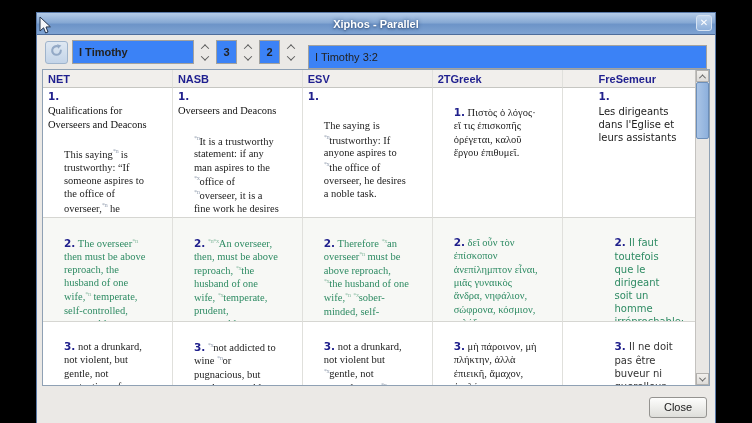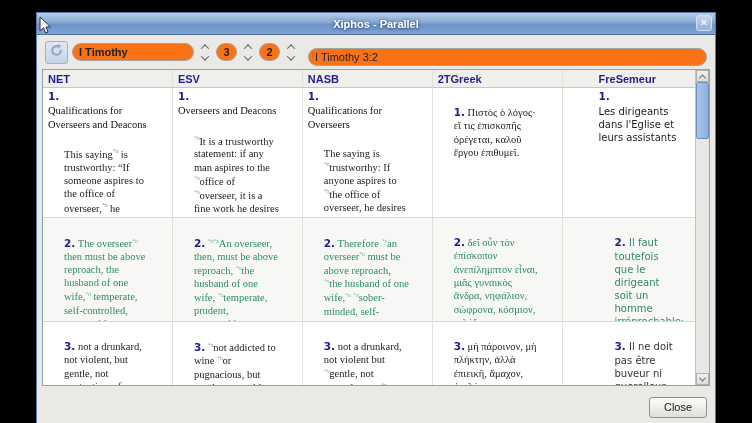--- a/index.html
+++ b/index.html
@@ -33,21 +33,21 @@
   
   .toolbar{
     flex:0 0 34px;display:flex;align-items:center;gap:4px;padding:0 8px 0 8px;
   }
   .btn-refresh{
     width:23px;height:23px;border:1px solid #9fb4cc;border-radius:3px;
     background:linear-gradient(#dfe8f2,#c3d4e8);display:flex;align-items:center;justify-content:center;
     box-sizing:border-box;cursor:pointer;
   }
   .entry{
-    height:18px;border:1px solid #a3a29e;border-radius:10px;background:#f97316;
+    height:24px;border:1px solid #a3a29e;border-radius:0;background:#3b82f6;
     box-sizing:border-box;display:flex;align-items:center;padding:0 6px;
     font-size:11px;color:#222;
   }
   .entry.book{width:122px;font-weight:bold;}
   .entry.small{width:21px;justify-content:center;font-weight:bold;padding:0 2px;}
   .entry.ref{flex:1;margin-left:6px;margin-top:10px;}
   .spin{display:flex;flex-direction:column;justify-content:center;width:14px;height:22px;cursor:pointer;}
   .spin span{flex:1;display:flex;align-items:center;justify-content:center;}
   .chev{width:5px;height:5px;border-right:1.6px solid #5c5c5c;border-bottom:1.6px solid #5c5c5c;display:inline-block;}
   .chev.up{transform:rotate(-135deg) translate(-1px,-1px);}
@@ -162,38 +162,37 @@
         </span>
     </div>
 
     <div class="entry ref">I Timothy 3:2</div>
   </div>
 
   <div class="content">
     <div class="table">
 
       <div class="cell hdr">NET</div>
+      <div class="cell hdr">NASB</div>
       <div class="cell hdr">ESV</div>
-      <div class="cell hdr">NASB</div>
       <div class="cell hdr">2TGreek</div>
       <div class="cell hdr">FreSemeur</div>
 
       <div class="cell serif">
         <div class="vnum">1.</div>
         <div class="vhead">Qualifications for Overseers and Deacons</div>
         <p class="vbody">This saying<sup class="mk">*n</sup> is trustworthy: “If someone aspires to the office of overseer,<sup class="mk">*n</sup> he desires a good work.”</p>
       </div>
       <div class="cell serif">
         <div class="vnum">1.</div>
         <div class="vhead">Overseers and Deacons</div>
         <p class="vbody"><sup class="mk">*n</sup>It is a trustworthy statement: if any man aspires to the <sup class="mk">*x</sup>office of <sup class="mk">*n</sup>overseer, it is a fine work he desires <em>to do</em>.</p>
       </div>
       <div class="cell serif">
         <div class="vnum">1.</div>
-        <div class="vhead">Qualifications for Overseers</div>
         <p class="vbody">The saying is <sup class="mk">*n</sup>trustworthy: If anyone aspires to <sup class="mk">*x</sup>the office of overseer, he desires a noble task.</p>
       </div>
       <div class="cell serif">
         <p class="vbody">
           <span class="vnum">1.</span>
           <span class="vtext">Πιστὸς ὁ λόγος· εἴ τις ἐπισκοπῆς ὀρέγεται, καλοῦ ἔργου ἐπιθυμεῖ.</span>
         </p>
       </div>
       <div class="cell sans">
         <div class="vnum">1.</div>

